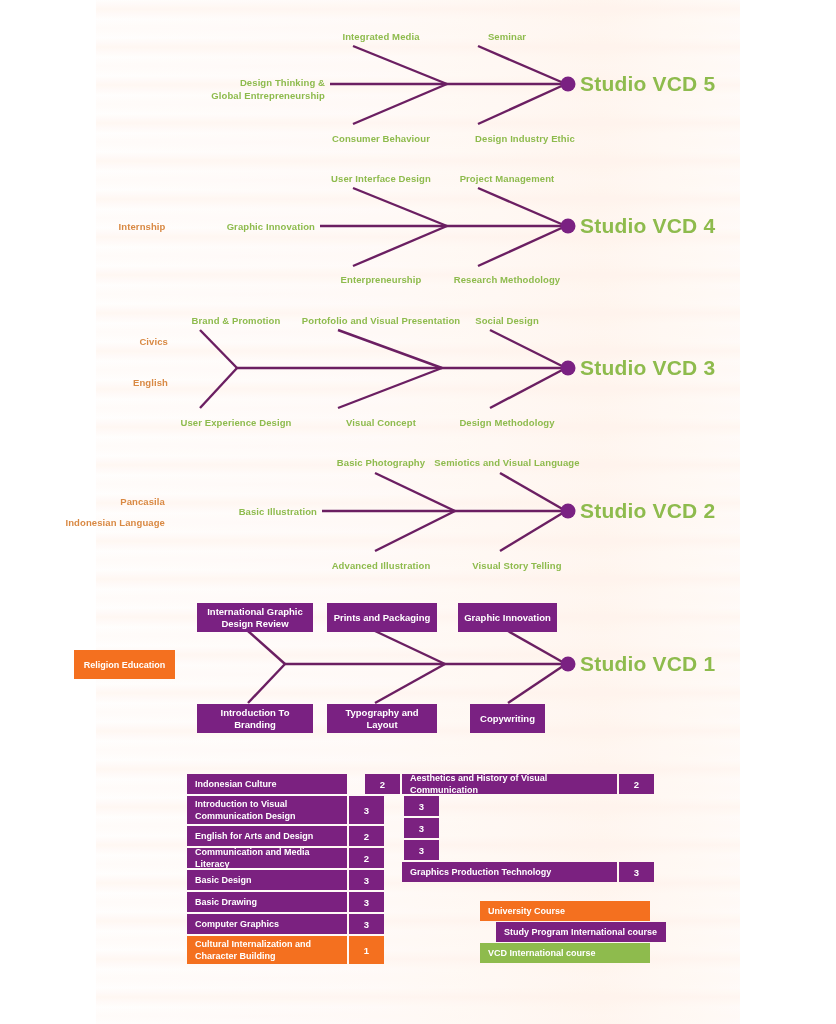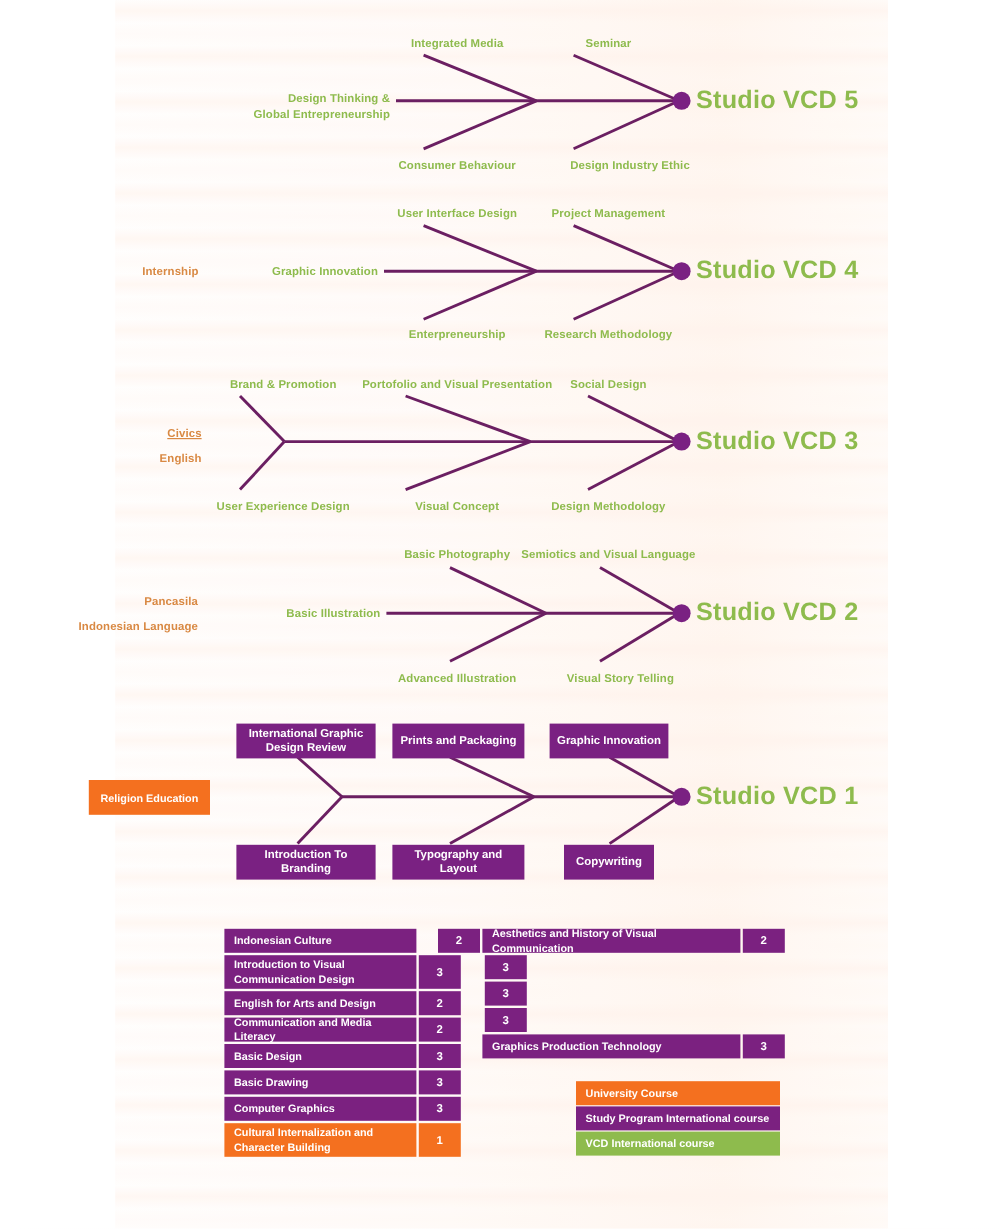--- a/index.html
+++ b/index.html
@@ -150,21 +150,21 @@
   <div class="lbl r" style="left:315px;top:221px;">Graphic Innovation</div>
   <div class="lbl c orange" style="left:142px;top:221px;">Internship</div>
 
   <div class="studio" style="left:580px;top:356px;">Studio VCD 3</div>
   <div class="lbl c" style="left:236px;top:315px;">Brand &amp; Promotion</div>
   <div class="lbl c" style="left:381px;top:315px;">Portofolio and Visual Presentation</div>
   <div class="lbl c" style="left:507px;top:315px;">Social Design</div>
   <div class="lbl c" style="left:236px;top:417px;">User Experience Design</div>
   <div class="lbl c" style="left:381px;top:417px;">Visual Concept</div>
   <div class="lbl c" style="left:507px;top:417px;">Design Methodology</div>
-  <div class="lbl r orange" style="left:168px;top:356px;text-decoration:underline;">Civics</div>
+  <div class="lbl r orange" style="left:168px;top:336px;">Civics</div>
   <div class="lbl r orange" style="left:168px;top:377px;">English</div>
 
   <div class="studio" style="left:580px;top:499px;">Studio VCD 2</div>
   <div class="lbl c" style="left:381px;top:457px;">Basic Photography</div>
   <div class="lbl c" style="left:507px;top:457px;">Semiotics and Visual Language</div>
   <div class="lbl c" style="left:381px;top:560px;">Advanced Illustration</div>
   <div class="lbl c" style="left:517px;top:560px;">Visual Story Telling</div>
   <div class="lbl r" style="left:317px;top:506px;">Basic Illustration</div>
   <div class="lbl r orange" style="left:165px;top:496px;">Pancasila</div>
   <div class="lbl r orange" style="left:165px;top:517px;">Indonesian Language</div>
@@ -230,17 +230,17 @@
         <div class="cr" style="width: 35px;">3</div>
       </div>
       <div class="row" style="height: 20px;">
         <div class="nm" style="width: 215px;">Graphics Production Technology</div>
         <div class="cr" style="width: 35px;">3</div>
       </div>
     </div>
 
   <div class="legend" id="legend" style="left:480px;top:901px;">
       <div class="li" style="background: rgb(244, 112, 31);">University Course</div>
-      <div class="li" style="background: rgb(123, 33, 128);">Study Program International course</div>
+      <div class="li" style="background: rgb(123, 33, 128); margin-left: 16px;">Study Program International course</div>
       <div class="li" style="background: rgb(142, 187, 77);">VCD International course</div>
     </div>
 
 </div>
 
 </body></html>

